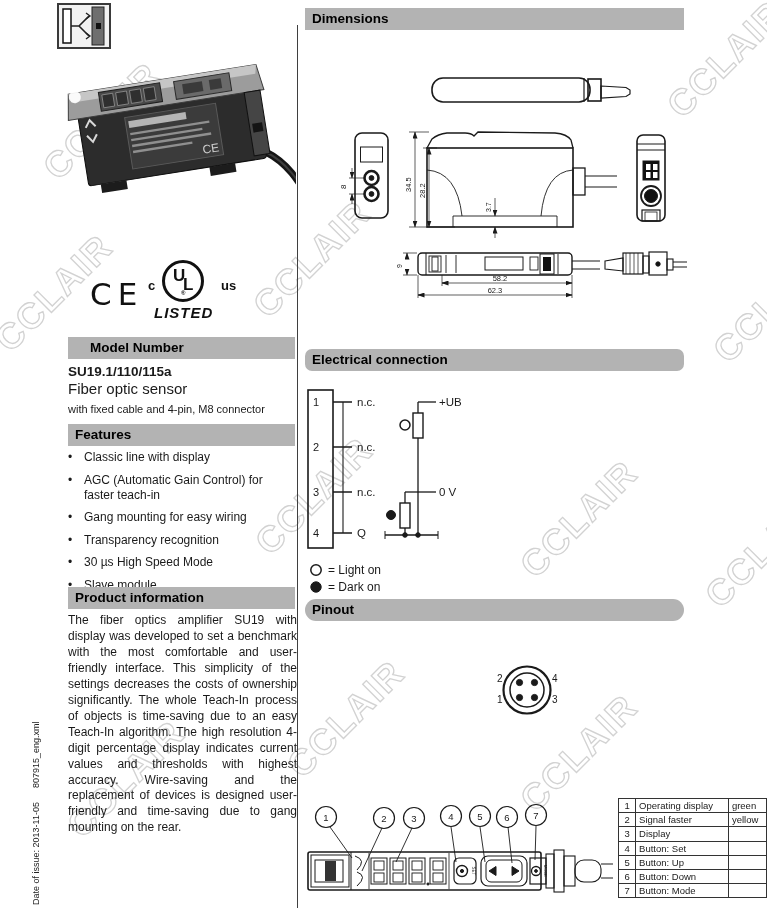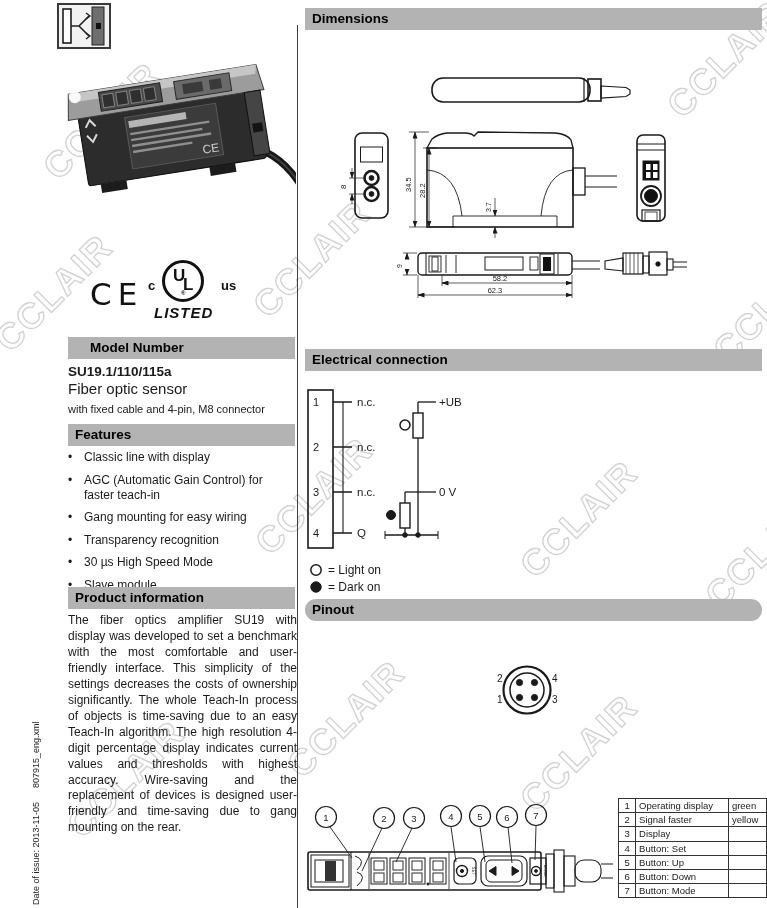--- a/index.html
+++ b/index.html
@@ -1,21 +1,21 @@
 <!DOCTYPE html>
 <html><head>
 <meta charset="utf-8">
 <style>
   html,body{margin:0;padding:0;background:#fff;}
   #page{position:relative;width:767px;height:908px;background:#fff;overflow:hidden;
         font-family:"Liberation Sans","DejaVu Sans",sans-serif;color:#1a1a1a;}
   .bar{position:absolute;height:22px;background:#b3b3b3;font-weight:bold;font-size:13.5px;
        line-height:22px;padding-left:7px;box-sizing:border-box;color:#000;}
   .bar-left{left:68px;width:227px;}
-  .bar-right{left:305px;width:457px;}
+  .bar-right{left:305px;width:379px;}
   .watermark{position:absolute;font-size:36px;font-weight:bold;letter-spacing:2px;
              color:transparent;-webkit-text-stroke:1.3px #d2d2d2;
              transform:rotate(-45deg);white-space:nowrap;pointer-events:none;}
   .divider{position:absolute;left:297px;top:25px;width:0;height:883px;border-left:1.6px solid #3f3f3f;}
   .model-value{position:absolute;left:68px;top:364px;font-size:13.5px;font-weight:bold;}
   .model-type{position:absolute;left:68px;top:380px;font-size:15px;}
   .model-desc{position:absolute;left:68px;top:403px;font-size:11px;}
   .features-list{position:absolute;left:68px;top:450px;width:227px;}
   .feature{display:flex;font-size:12px;line-height:1.25;margin-bottom:7.5px;}
   .feature .bullet{width:16px;flex:0 0 16px;}
@@ -251,21 +251,21 @@
     <line x1="143" y1="243" x2="137" y2="243" stroke-width="0.7" marker-end="url(#ah)"></line>
     <line x1="261" y1="243" x2="267" y2="243" stroke-width="0.7" marker-end="url(#ah)"></line>
     <line x1="137" y1="243" x2="267" y2="243" stroke-width="0.7"></line>
     <text x="195" y="241" text-anchor="middle" font-size="7.5" fill="#1a1a1a" stroke="none">58.2</text>
     <line x1="119" y1="255" x2="113" y2="255" stroke-width="0.7" marker-end="url(#ah)"></line>
     <line x1="261" y1="255" x2="267" y2="255" stroke-width="0.7" marker-end="url(#ah)"></line>
     <line x1="113" y1="255" x2="267" y2="255" stroke-width="0.7"></line>
     <text x="190" y="253" text-anchor="middle" font-size="7.5" fill="#1a1a1a" stroke="none">62.3</text>
   </svg>
 
-  <div class="bar bar-right" style="top:349px;">Electrical connection</div>
+  <div class="bar bar-right" style="top:349px;border-radius:7px;">Electrical connection</div>
 
   <svg style="position:absolute;left:305px;top:380px;" width="457" height="216" viewBox="0 0 457 216" fill="none" stroke="#1a1a1a">
     <rect x="3" y="10" width="25" height="158" stroke-width="1.6"></rect>
     <text x="8" y="26" font-size="11" fill="#1a1a1a" stroke="none">1</text>
     <text x="8" y="71" font-size="11" fill="#1a1a1a" stroke="none">2</text>
     <text x="8" y="116" font-size="11" fill="#1a1a1a" stroke="none">3</text>
     <text x="8" y="157" font-size="11" fill="#1a1a1a" stroke="none">4</text>
     <path d="M28 22 H47 M28 67 H47 M28 112 H47 M28 153 H47" stroke-width="1.3"></path>
     <line x1="38" y1="22" x2="38" y2="153" stroke-width="1.1"></line>
     <text x="52" y="26" font-size="11.5" fill="#1a1a1a" stroke="none">n.c.</text>

